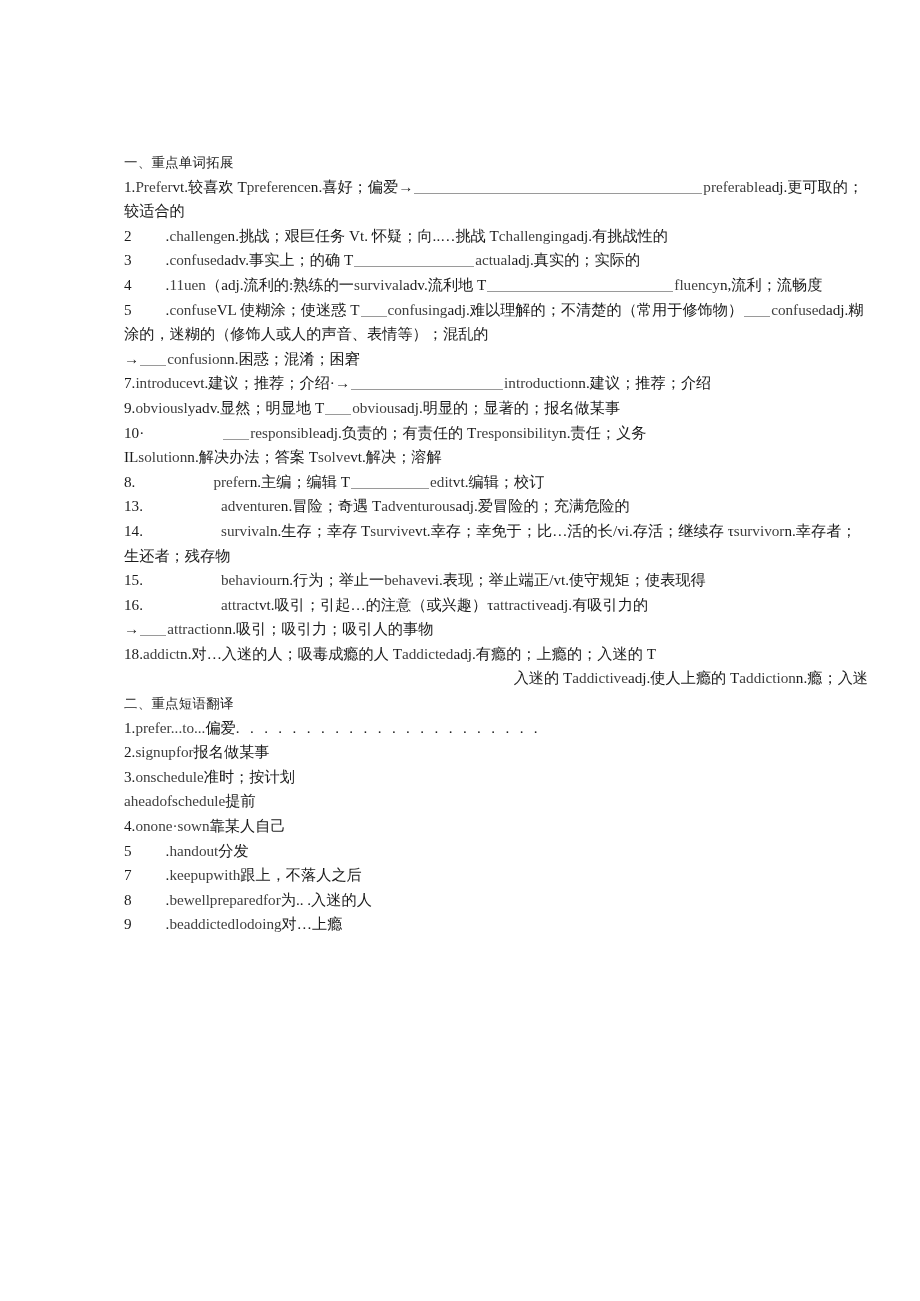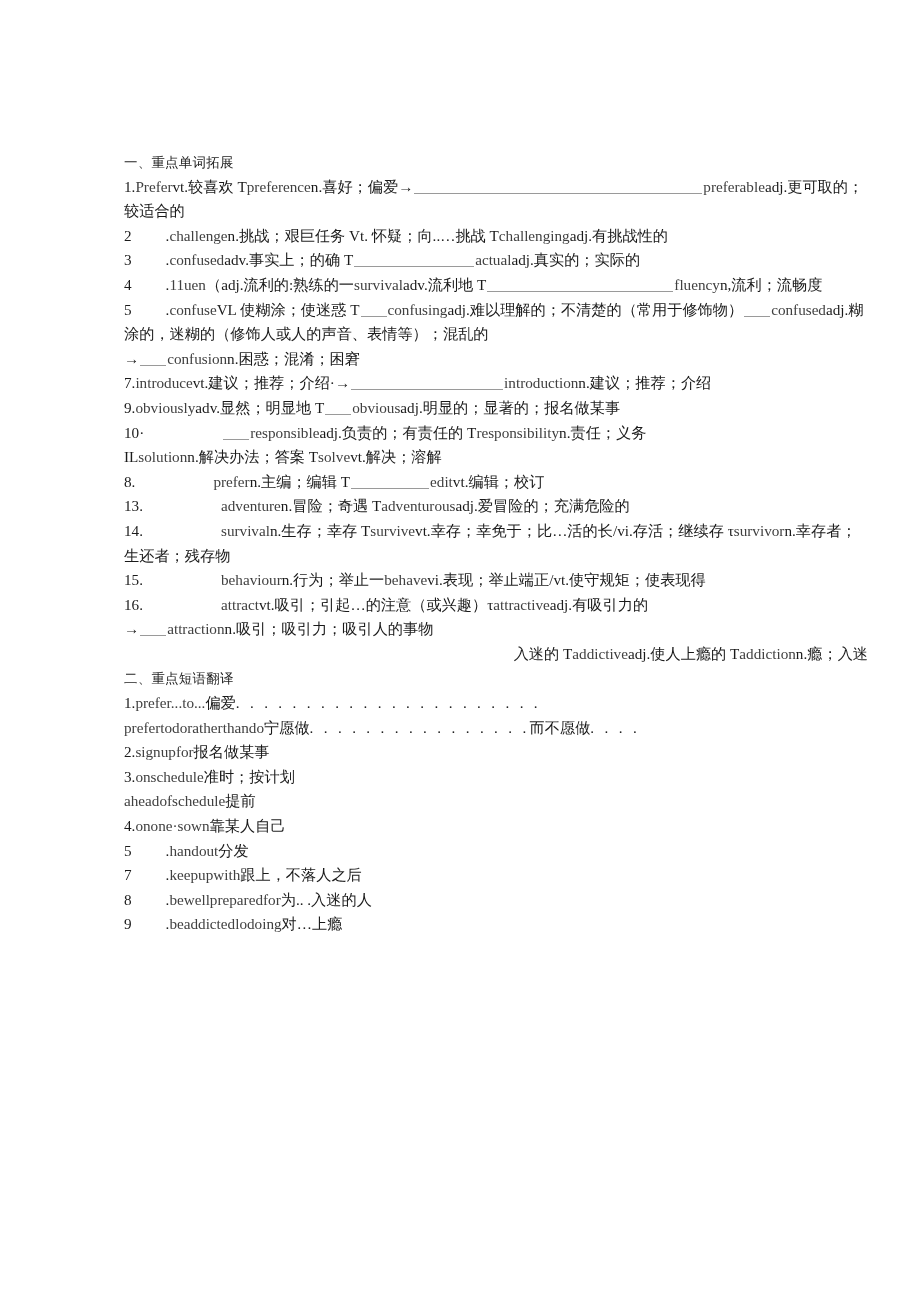--- a/index.html
+++ b/index.html
@@ -129,31 +129,31 @@
     <span class="bk">15.</span><span class="tab"></span><span class="en">behaviour</span><span class="bk">n.行为；举止一</span><span class="en">behave</span><span class="bk">vi.表现；举止端正/vt.使守规矩；使表现得</span>
   </div>
 
   <div class="para">
     <span class="bk">16.</span><span class="tab"></span><span class="en">attract</span><span class="bk">vt.吸引；引起…的注意（或兴趣）τ</span><span class="en">attractive</span><span class="bk">adj.有吸引力的</span>
   </div>
   <div class="para">
     <span class="bk">→</span><span class="blank blank-xs"></span><span class="en">attraction</span><span class="bk">n.吸引；吸引力；吸引人的事物</span>
   </div>
 
+  <div class="para">
+    <span class="bk">18.</span><span class="en">addict</span><span class="bk">n.对…入迷的人；吸毒成瘾的人 T</span><span class="en">addicted</span><span class="bk">adj.有瘾的；上瘾的；入迷的 T</span>
+  </div>
   <div class="para indent-sub">
     <span class="bk">入迷的 T</span><span class="en">addictive</span><span class="bk">adj.使人上瘾的 T</span><span class="en">addiction</span><span class="bk">n.瘾；入迷</span>
   </div>
 
   <div class="section-heading">二、重点短语翻译</div>
 
   <div class="phrase-line">
     <span class="bk">1.</span><span class="en">prefer...to...</span><span class="bk">偏爱</span><span class="leader">. . . . . . . . . . . . . . . . . . . . . .</span>
-  </div>
-  <div class="phrase-line">
-    <span class="en">prefertodoratherthando</span><span class="bk">宁愿做</span><span class="leader">. . . . . . . . . . . . . . . .</span><span class="bk">而不愿做</span><span class="leader">. . . .</span>
   </div>
 
   <div class="phrase-line">
     <span class="bk">2.</span><span class="en">signupfor</span><span class="bk">报名做某事</span>
   </div>
 
   <div class="phrase-line">
     <span class="bk">3.</span><span class="en">onschedule</span><span class="bk">准时；按计划</span>
   </div>
   <div class="phrase-line">

